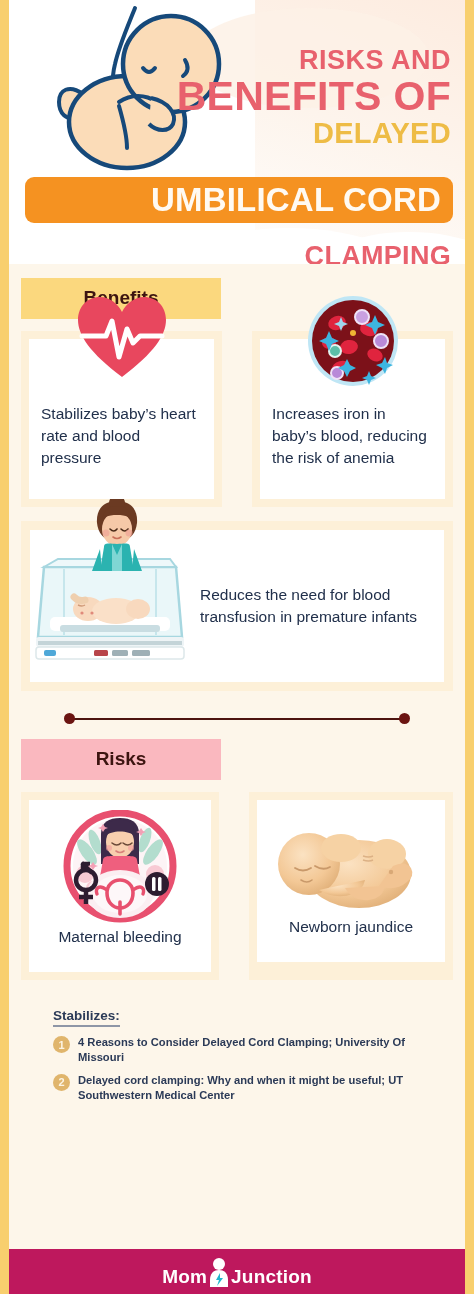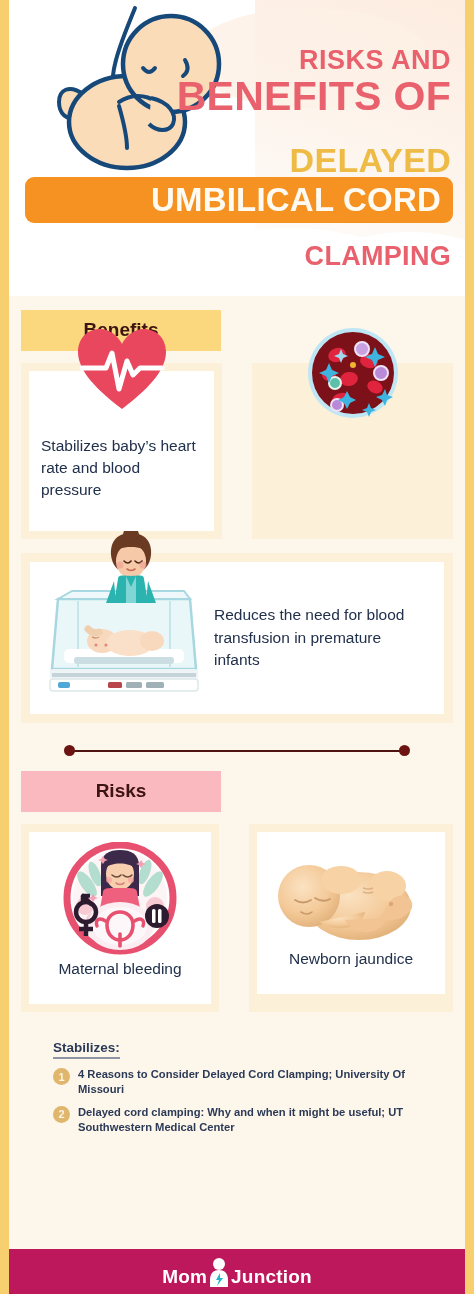--- a/index.html
+++ b/index.html
@@ -13,21 +13,21 @@
     width: 474px; height: 1294px;
     overflow: hidden;
     background: #fdf6ea;
     border-left: 9px solid #f8cf6e;
     border-right: 9px solid #f8cf6e;
   }
 
   
   .header {
     position: relative;
-    height: 296px;
+    height: 264px;
     background: #ffffff;
     overflow: hidden;
   }
   .hdr-tint {
     position: absolute; right: 0; top: 0;
     width: 210px; height: 296px;
     background: linear-gradient(200deg, #fdece0 0%, #fdf4ec 45%, #ffffff 100%);
   }
   .cloud {
     position: absolute;
@@ -49,22 +49,22 @@
   .t-line1, .t-line2, .t-line4 { color: #e8616d; }
   .t-line1 {
     font-size: 27px; font-weight: 700; letter-spacing: .5px;
     line-height: 1.06;
   }
   .t-line2 {
     font-size: 41px; font-weight: 700; letter-spacing: .3px;
     line-height: 1.06;
   }
   .t-line3 {
-    font-size: 34px; font-weight: 700; color: #eebc46;
-    letter-spacing: .3px; line-height: 1.1; margin-top: 24px;
+    font-size: 29px; font-weight: 700; color: #eebc46;
+    letter-spacing: .3px; line-height: 1.1;
   }
   .t-line4 {
     font-size: 27px; font-weight: 700; letter-spacing: .3px;
     line-height: 1.1; margin-top: 4px;
   }
   .orange-bar {
     position: absolute; left: 16px; right: 12px; top: 177px;
     height: 46px; background: #f59221; border-radius: 9px;
     z-index: 6;
     display: flex; align-items: center; justify-content: flex-end;
@@ -109,21 +109,21 @@
 
   .icon-float {
     position: absolute; left: 50%; transform: translateX(-50%);
     top: -36px; z-index: 3;
   }
 
   
   .card-wide { margin: 14px 12px 0 12px; background: #fdf0d8; padding: 9px; }
   .card-wide-inner {
     background: #fff; display: flex; align-items: center;
-    padding: 14px 14px 14px 14px; min-height: 152px; position: relative;
+    padding: 14px 14px 14px 0; min-height: 152px; position: relative;
   }
   .incubator-wrap { width: 160px; flex: none; position: relative; }
   .nurse-head {
     position: absolute; left: 58px; top: -46px; z-index: 4;
   }
   .card-wide-text {
     font-size: 15.5px; line-height: 1.45; color: #21304b;
     padding-left: 10px;
   }
 
@@ -272,20 +272,23 @@
               <path d="M68 20 l3 7 7 3 -7 3 -3 7 -3-7 -7-3 7-3 z"></path>
               <path d="M22 36 l3 7 7 3 -7 3 -3 7 -3-7 -7-3 7-3 z"></path>
               <path d="M40 64 l3 6 6 3 -6 3 -3 6 -3-6 -6-3 6-3 z"></path>
               <path d="M78 62 l2 6 6 2 -6 3 -2 6 -3-6 -6-3 6-2 z"></path>
               <path d="M62 76 l2 5 5 2 -5 2 -2 5 -2-5 -5-2 5-2 z"></path>
             </g>
             <g fill="#9fd8ef">
               <path d="M34 22 l2 5 5 2 -5 2 -2 5 -2-5 -5-2 5-2 z"></path>
             </g>
           </svg>
+        </div>
+        <div class="card-inner">
+          <div class="card-text">Increases iron in baby’s blood, reducing the risk of anemia</div>
         </div>
       </div>
 
     </div>
 
     <div class="card-wide">
       <div class="card-wide-inner">
         <div class="incubator-wrap">
           <div class="nurse-head">
             <svg width="58" height="96" viewBox="0 0 58 96">

